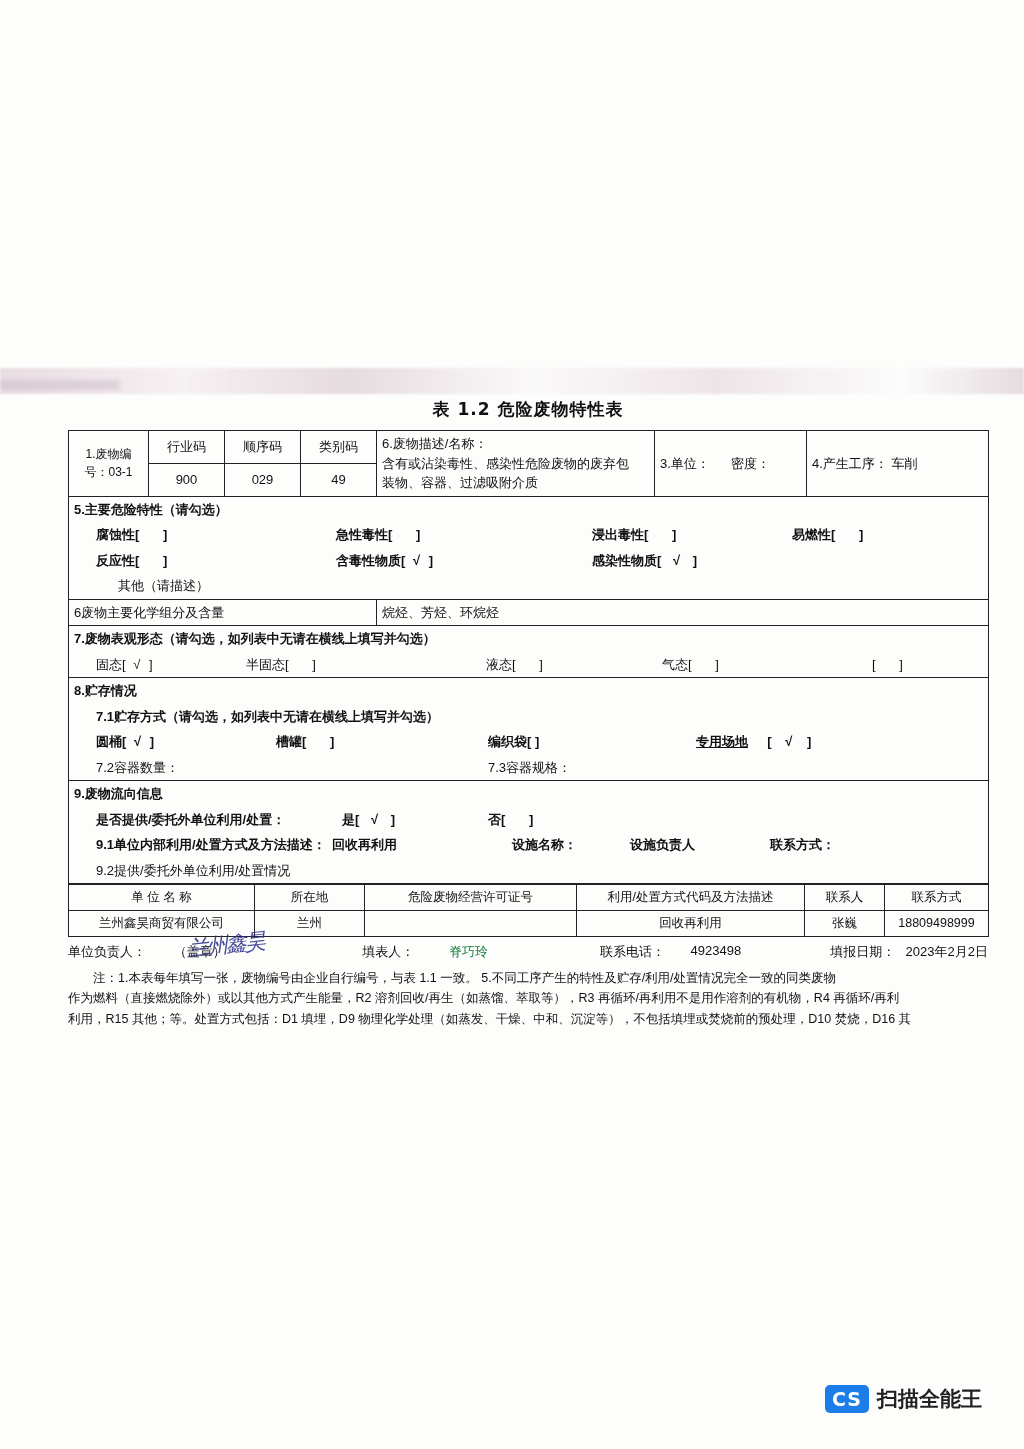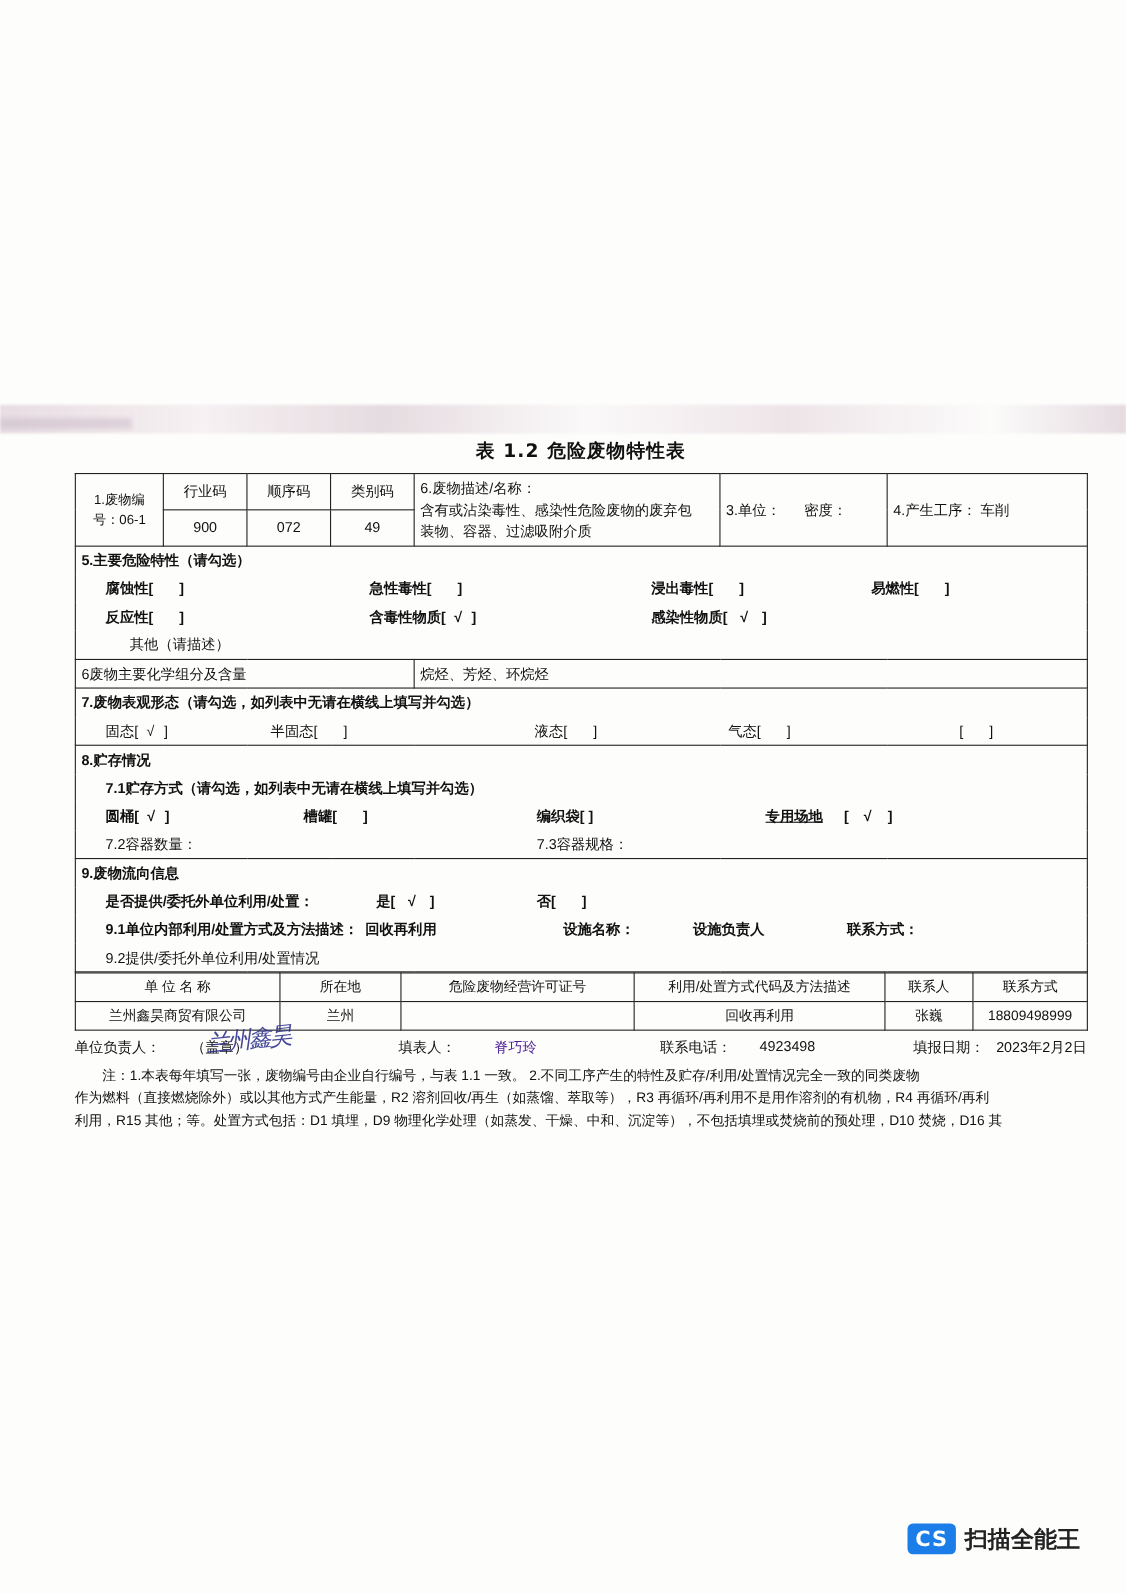--- a/index.html
+++ b/index.html
@@ -104,21 +104,21 @@
   }
   .tbl2 td {
     border: 1px solid #222;
     padding: 3px 4px;
     text-align: center;
     line-height: 1.5;
   }
 
   .handwrite {
     font-family: "DejaVu Serif", serif;
-    color: #4c1d95;
+    color: #15803d;
   }
 
   .footer-line {
     display: flex;
     font-size: 13px;
     margin-top: 6px;
     position: relative;
   }
   .footer-line > div { white-space: nowrap; }
 
@@ -191,42 +191,42 @@
       <col style="width:76px">
       <col style="width:76px">
       <col style="width:76px">
       <col style="width:278px">
       <col style="width:152px">
       <col style="width:182px">
     </colgroup>
 
     <tbody>
         <tr>
-      <td rowspan="2" class="center small">1.废物编号：06-1</td>
+      <td rowspan="2" class="center small">1.废物编号：03-1</td>
       <td class="center">行业码</td>
       <td class="center">顺序码</td>
       <td class="center">类别码</td>
       <td rowspan="2">
         <div>6.废物描述/名称：</div>
         <div>含有或沾染毒性、感染性危险废物的废弃包</div>
         <div>装物、容器、过滤吸附介质</div>
       </td>
       <td rowspan="2">
         <span>3.单位：</span>
         <span class="sp" style="width:14px"></span>
         <span>密度：</span>
       </td>
       <td rowspan="2">
         <span>4.产生工序：</span>
         <span>车削</span>
       </td>
     </tr>
     <tr>
       <td class="center">900</td>
-      <td class="center">072</td>
+      <td class="center">029</td>
       <td class="center">49</td>
     </tr>
 
     <tr>
       <td colspan="7" class="sect nb-bottom">5.主要危险特性（请勾选）</td>
     </tr>
     <tr>
       <td colspan="7" class="sect nb-top nb-bottom">
         <div class="cols indent1">
           <div style="width:240px">
@@ -438,21 +438,21 @@
     <div style="width:92px">填表人：</div>
     <div style="width:160px" class="handwrite">脊巧玲</div>
     <div style="width:96px">联系电话：</div>
     <div style="width:148px">4923498</div>
     <div style="width:80px">填报日期：</div>
     <div>2023年2月2日</div>
     <div class="stamp">兰州鑫昊</div>
   </div>
 
   <div class="notes">
-    <p class="ind">注：1.本表每年填写一张，废物编号由企业自行编号，与表 1.1 一致。    2.不同工序产生的特性及贮存/利用/处置情况完全一致的同类废物</p>
+    <p class="ind">注：1.本表每年填写一张，废物编号由企业自行编号，与表 1.1 一致。    5.不同工序产生的特性及贮存/利用/处置情况完全一致的同类废物</p>
     <p>作为燃料（直接燃烧除外）或以其他方式产生能量，R2 溶剂回收/再生（如蒸馏、萃取等），R3 再循环/再利用不是用作溶剂的有机物，R4 再循环/再利</p>
     <p>利用，R15 其他；等。处置方式包括：D1 填埋，D9 物理化学处理（如蒸发、干燥、中和、沉淀等），不包括填埋或焚烧前的预处理，D10 焚烧，D16 其</p>
   </div>
 
 </div>
 
 <div class="watermark">
   <div class="cs-badge">CS</div>
   <div class="cs-text">扫描全能王</div>
 </div>

